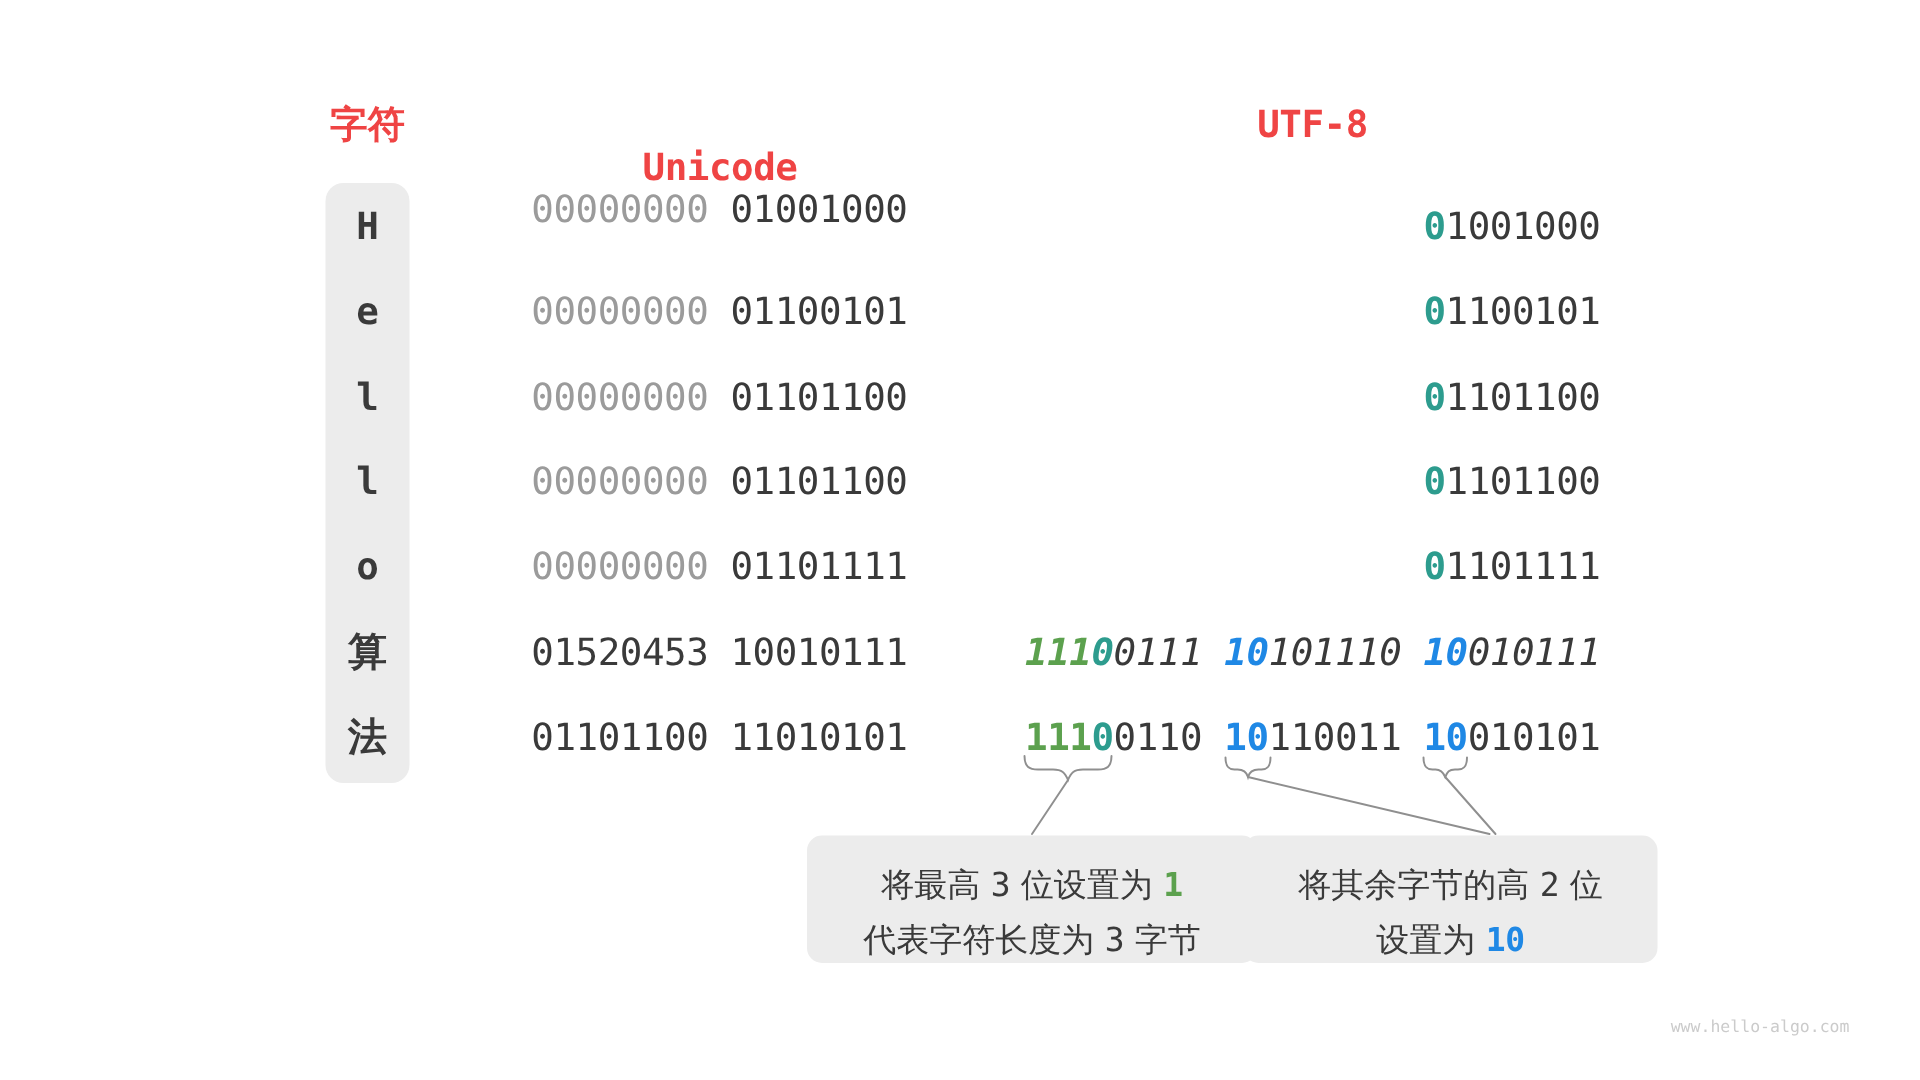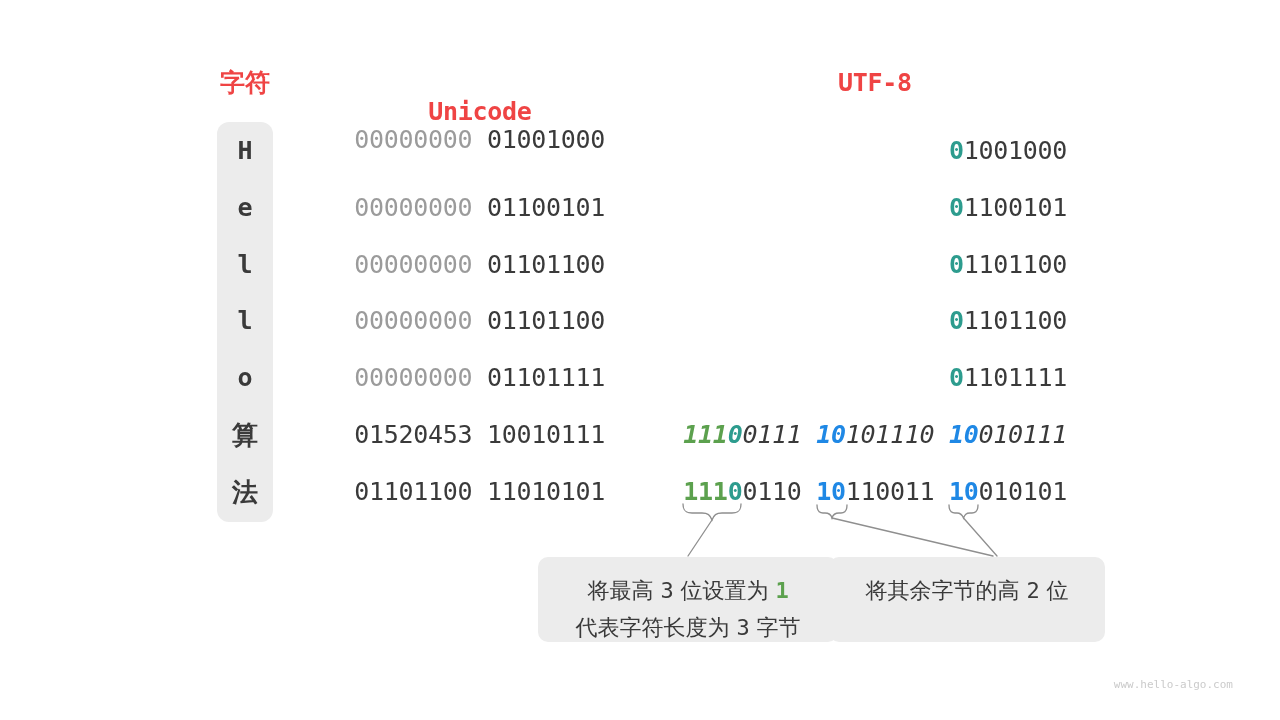--- a/index.html
+++ b/index.html
@@ -90,16 +90,17 @@
     <line x1="832" y1="518" x2="993" y2="556"></line>
     <line x1="963.5" y1="518" x2="997" y2="556"></line>
   </svg>
 
   <div class="callout callout-left">
       <div><span class="k-plain">将最高 </span><span class="k-num">3</span><span class="k-plain"> 位设置为 </span><span class="k-green">1</span></div>
       <div><span class="k-plain">代表字符长度为 </span><span class="k-num">3</span><span class="k-plain"> 字节</span></div>
     </div>
   <div class="callout callout-right">
       <div><span class="k-plain">将其余字节的高 </span><span class="k-num">2</span><span class="k-plain"> 位</span></div>
+      <div><span class="k-plain">设置为 </span><span class="k-blue">10</span></div>
     </div>
 
   <div class="watermark">www.hello-algo.com</div>
 </div>
 
 </body></html>

